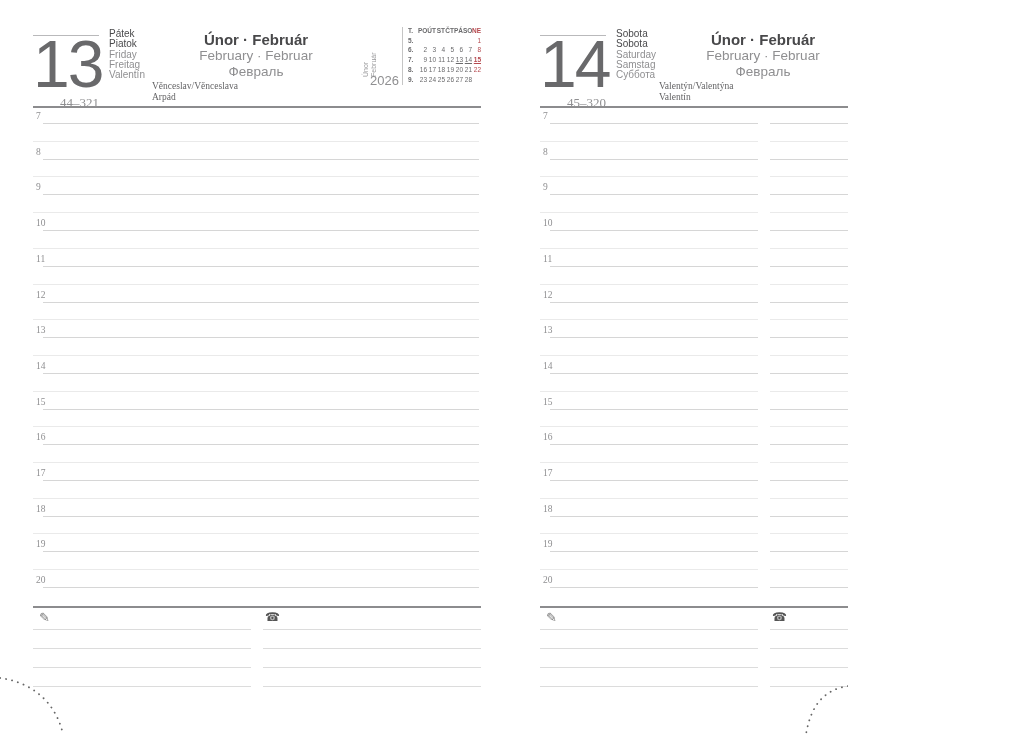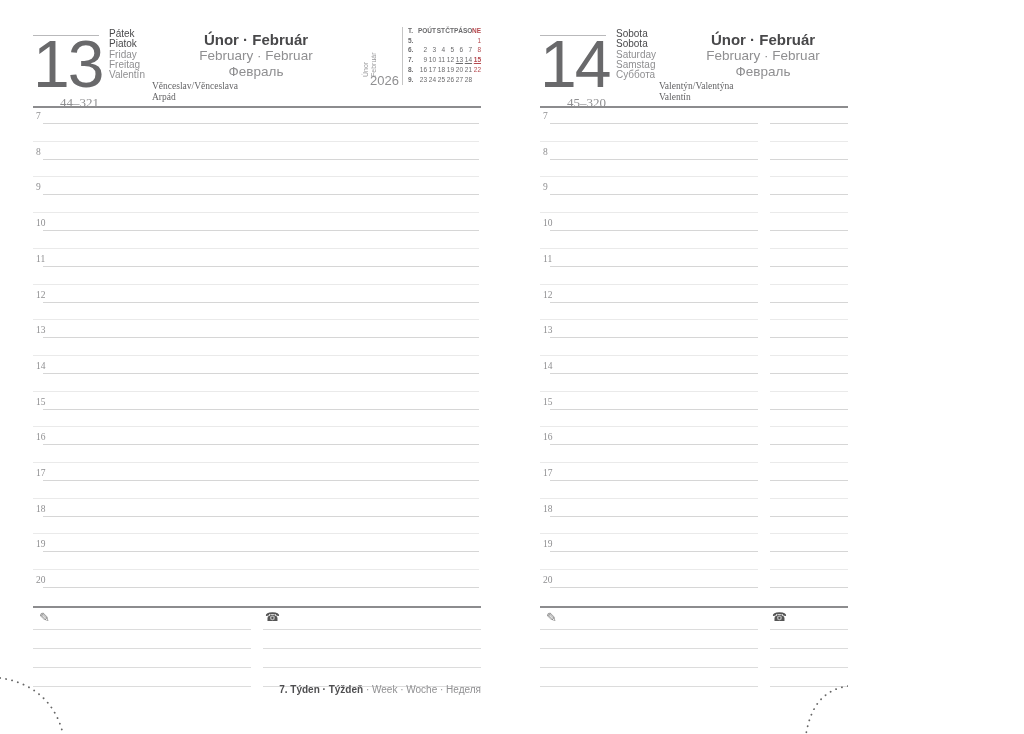--- a/index.html
+++ b/index.html
@@ -384,23 +384,20 @@
         <i class="nl b r1"></i>
       <i class="nl a r2"></i>
         <i class="nl b r2"></i>
       <i class="nl a r3"></i>
         <i class="nl b r3"></i>
       <i class="nl a r4"></i>
         <i class="nl b r4"></i>
     </div>
   </section>
 
-  <div class="weekfooter">
-    <span class="wf-b">7. Týden · Týždeň</span><span class="wf-r"> · Week · Woche · Неделя</span>
-  </div>
 
   <svg class="arc" style="left:0;top:670px" width="70" height="64">
     <path d="M 0 8 C 30 12 55 30 63 64" fill="none" stroke="#666" stroke-width="1.8" stroke-dasharray="0.1 6" stroke-linecap="round"></path>
   </svg>
   <svg class="arc" style="right:0;top:672px" width="70" height="62">
     <path d="M 70 14 C 45 18 33 34 28 62" fill="none" stroke="#666" stroke-width="1.8" stroke-dasharray="0.1 6" stroke-linecap="round"></path>
   </svg>
 
 </div>
 

